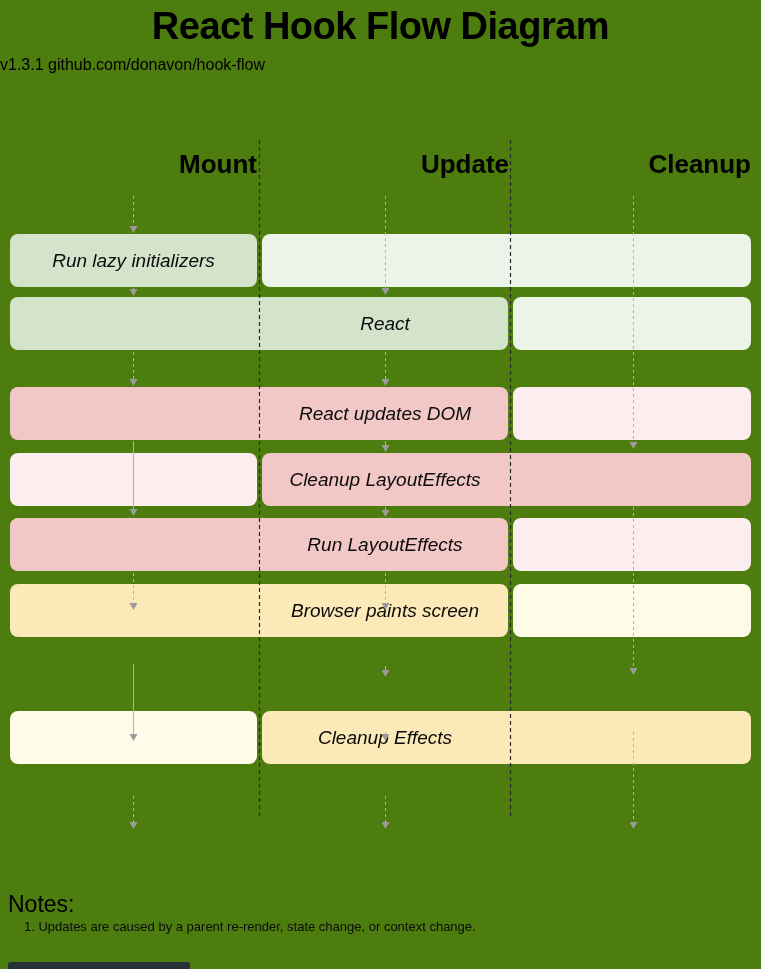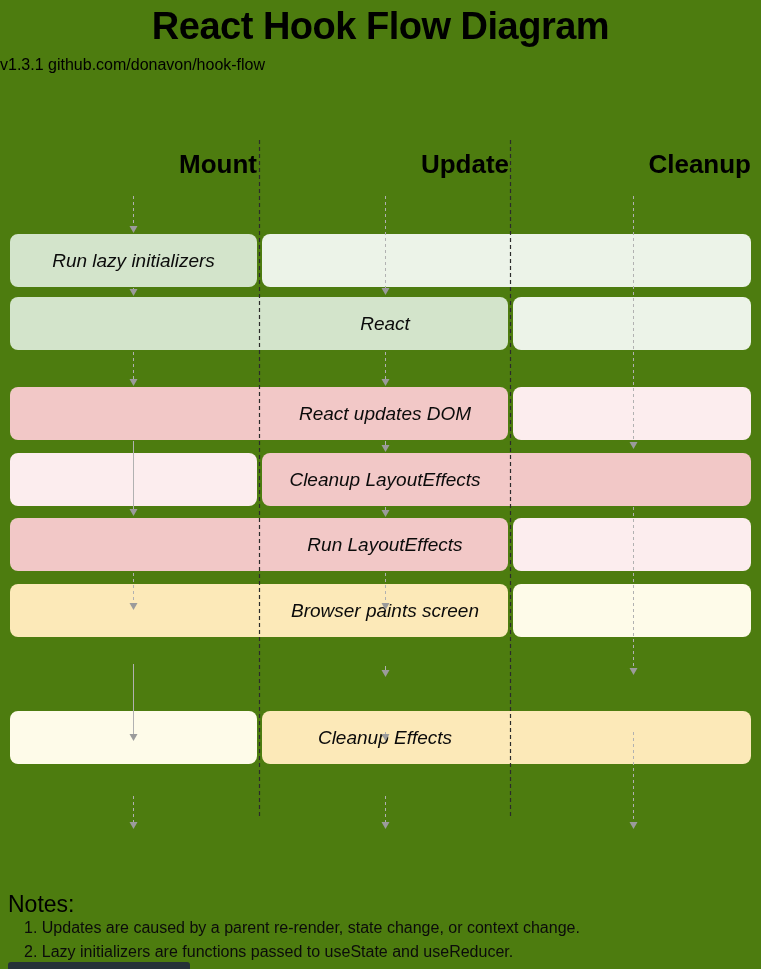--- a/index.html
+++ b/index.html
@@ -48,21 +48,21 @@
   .row1{top:234px;} .row2{top:297px;} .row3{top:387px;} .row4{top:453px;}
   .row5{top:518px;} .row6{top:584px;padding-left:14px;} .row7{top:711px;border-radius:10px;} .row8{top:742px;}
 
   svg.overlay{position:absolute;left:0;top:0;pointer-events:none;}
   .sep{stroke:#2b2b2b;stroke-width:1.2;stroke-dasharray:4 3;}
   .fl{stroke:#b1b1b1;stroke-width:1;fill:none;}
   .fl.dash{stroke-dasharray:3 3;}
   .ah{fill:#9b9b9b;stroke:none;}
 
   .notes-heading{position:absolute;left:8px;top:880px;font-size:23px;margin-top:11px;}
-  .note-item{position:absolute;left:24px;font-size:16px;color:#0b0b0b;white-space:nowrap;}
+  .note-item{position:absolute;left:24px;font-size:13px;color:#0b0b0b;white-space:nowrap;}
   .note-1{top:919px;}
   .note-2{top:943px;}
   .bottom-bar{
     position:absolute;left:8px;top:962px;width:182px;height:7px;
     border-radius:3px 3px 0 0;
   }
 </style>
 </head>
 <body>
 
@@ -165,17 +165,16 @@
       <polygon class="ah" points="629.5,442 637.5,442 633.5,449"></polygon>
       <line class="fl dash" x1="633.5" y1="507" x2="633.5" y2="668"></line>
       <polygon class="ah" points="629.5,668 637.5,668 633.5,675"></polygon>
       <line class="fl dash" x1="633.5" y1="732" x2="633.5" y2="822"></line>
       <polygon class="ah" points="629.5,822 637.5,822 633.5,829"></polygon>
     </g>
   </svg>
 
   <div class="notes-heading">Notes:</div>
   <div class="note-item note-1">1. Updates are caused by a parent re-render, state change, or context change.</div>
-  <div class="note-item note-2">2. Lazy initializers are functions passed to useState and useReducer.</div>
 
   <div class="bottom-bar" style="background: rgb(38, 50, 56);"></div>
 
 </div>
 
 </body></html>

